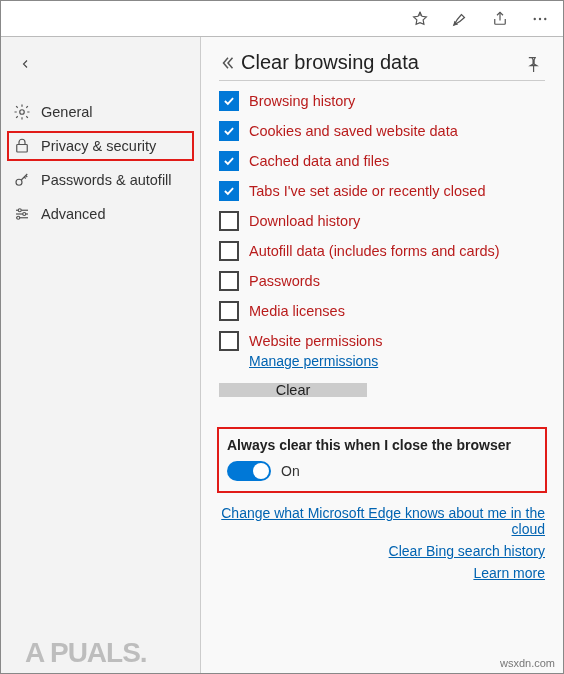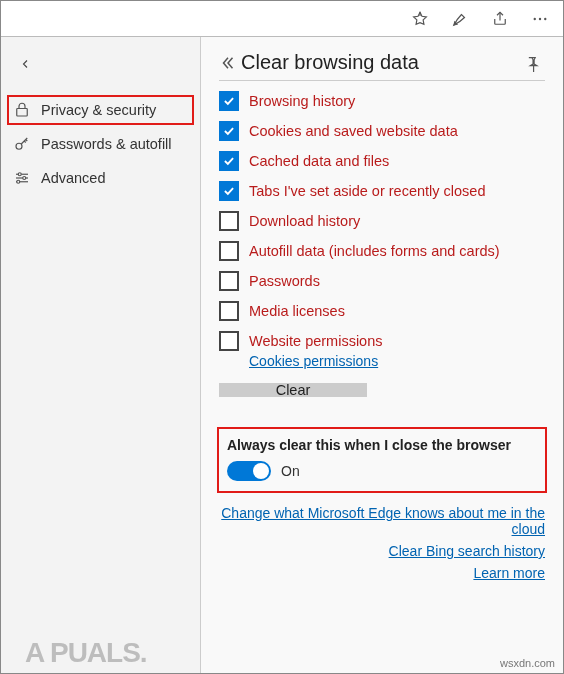--- a/index.html
+++ b/index.html
@@ -143,20 +143,29 @@
 
   <div class="body">
 
     <div class="sidebar">
       <div class="sb-collapse" title="Collapse menu">
         <svg width="12" height="14" viewBox="0 0 24 24" fill="none" stroke="currentColor" stroke-width="2.2">
             <polyline points="14 5 7 12 14 19"></polyline>
           </svg>
       </div>
 
+      <div class="sb-item">
+        <span class="icon">
+          <svg width="18" height="18" viewBox="0 0 24 24" fill="none" stroke="currentColor" stroke-width="1.6">
+              <circle cx="12" cy="12" r="3"></circle>
+              <path d="M12 2v3M12 19v3M4.2 4.2l2.1 2.1M17.7 17.7l2.1 2.1M2 12h3M19 12h3M4.2 19.8l2.1-2.1M17.7 6.3l2.1-2.1"></path>
+            </svg>
+        </span>
+        <span>General</span>
+      </div>
 
       <div class="sb-item highlight">
         <span class="icon">
           <svg width="18" height="18" viewBox="0 0 24 24" fill="none" stroke="currentColor" stroke-width="1.6">
               <rect x="5" y="10" width="14" height="10" rx="1"></rect>
               <path d="M8 10V7a4 4 0 0 1 8 0v3"></path>
             </svg>
         </span>
         <span>Privacy &amp; security</span>
       </div>
@@ -253,21 +262,21 @@
             <div class="cb"></div>
             <span>Media licenses</span>
           </div>
           <div class="opt">
             <div class="cb"></div>
             <span>Website permissions</span>
           </div>
         </div>
 
       <div class="manage-link">
-        <span class="link">Cookies permissions</span>
+        <span class="link">Manage permissions</span>
       </div>
 
       <button class="clear-btn">
         <span>Clear</span>
       </button>
 
       <div class="always-box">
         <div class="always-title">Always clear this when I close the browser</div>
         <div class="toggle-row">
           <div class="toggle">

